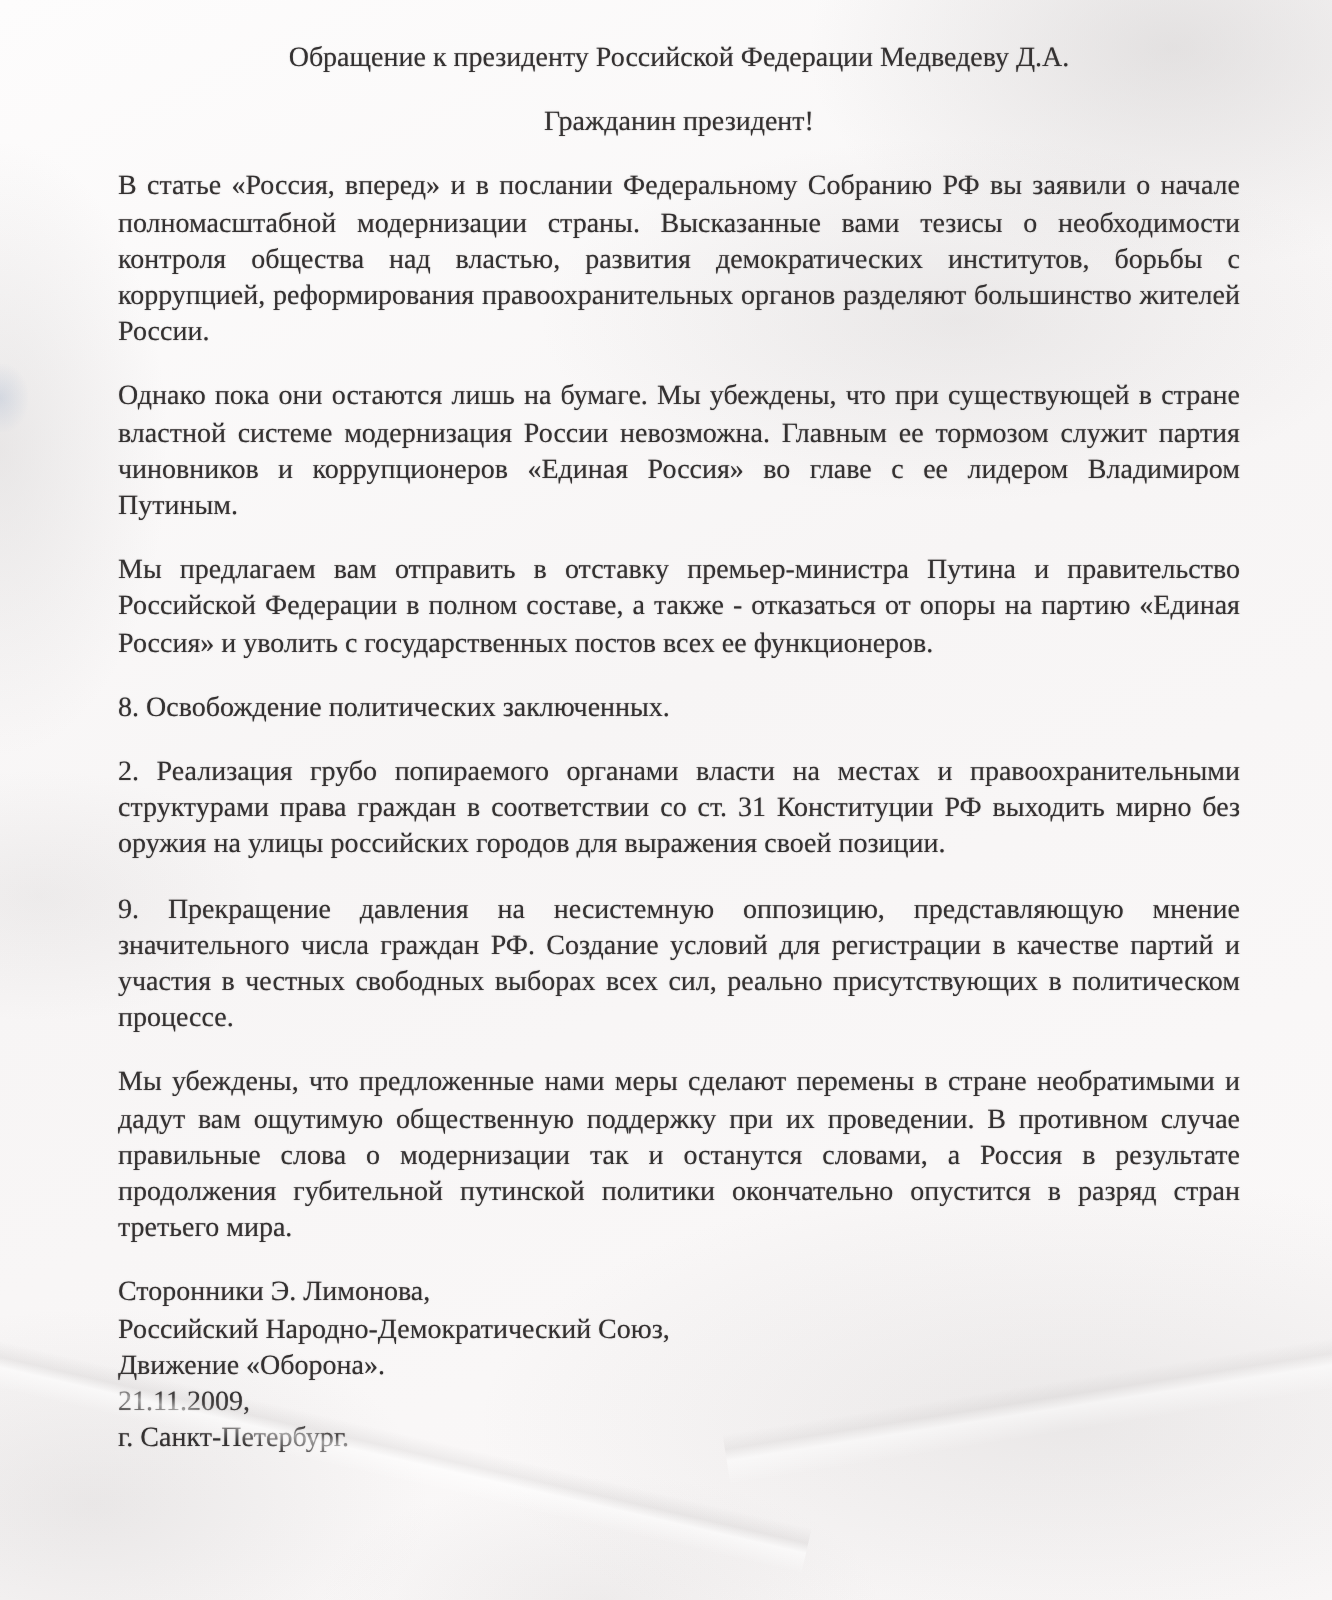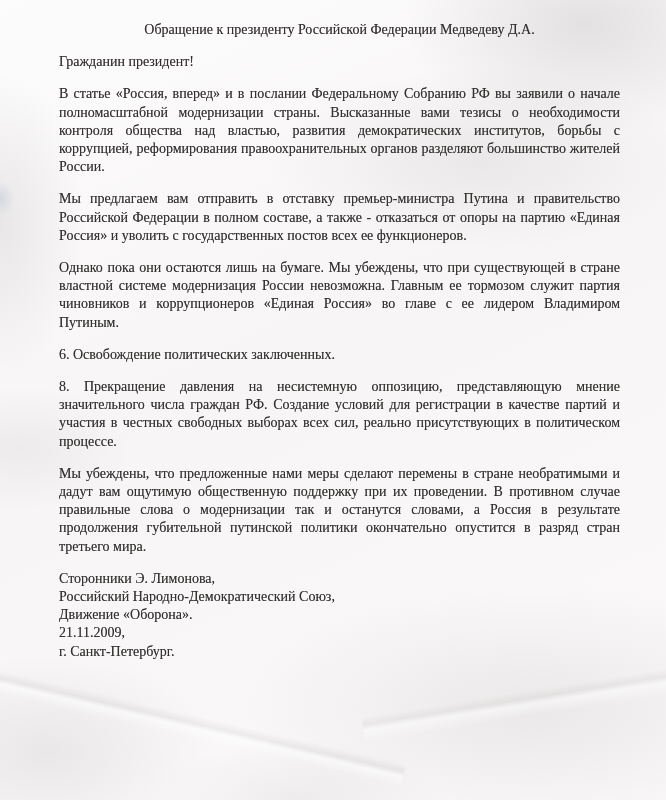--- a/index.html
+++ b/index.html
@@ -51,21 +51,21 @@
     left: 0px; top: 182px; width: 14px; height: 34px;
     background: radial-gradient(ellipse at left center,
       rgba(150,170,200,0.28), transparent 75%);
     pointer-events: none;
   }
   .doc-title {
     text-align: center;
     margin: 0 0 14px 0;
   }
   .salutation {
-    text-align: left;
+    text-align: center;
     margin: 0 0 14px 0;
   }
   p.para {
     margin: 0 0 14px 0;
     text-align: justify;
     font-family: Liberation Serif, serif;
   }
   .signature div {
     margin: 0;
   }
@@ -78,29 +78,30 @@
   <div class="crease crease-1"></div>
   <div class="crease crease-2"></div>
   <div class="smudge"></div>
 
   <div class="doc-title">Обращение к президенту Российской Федерации Медведеву Д.А.</div>
 
   <div class="salutation">Гражданин президент!</div>
 
   <p class="para">В статье «Россия, вперед» и в послании Федеральному Собранию РФ вы заявили о начале полномасштабной модернизации страны. Высказанные вами тезисы о необходимости контроля общества над властью, развития демократических институтов, борьбы с коррупцией, реформирования правоохранительных органов разделяют большинство жителей России.</p>
 
+  <p class="para">Однако пока они остаются лишь на бумаге. Мы убеждены, что при существующей в стране властной системе модернизация России невозможна. Главным ее тормозом служит партия чиновников и коррупционеров «Единая Россия» во главе с ее лидером Владимиром Путиным.</p>
+
   <p class="para">Мы предлагаем вам отправить в отставку премьер-министра Путина и правительство Российской Федерации в полном составе, а также - отказаться от опоры на партию «Единая Россия» и уволить с государственных постов всех ее функционеров.</p>
 
-  <p class="para">Однако пока они остаются лишь на бумаге. Мы убеждены, что при существующей в стране властной системе модернизация России невозможна. Главным ее тормозом служит партия чиновников и коррупционеров «Единая Россия» во главе с ее лидером Владимиром Путиным.</p>
 
+  <p class="para">8. Освобождение политических заключенных.</p>
 
-  <p class="para">6. Освобождение политических заключенных.</p>
+  <p class="para">2. Реализация грубо попираемого органами власти на местах и правоохранительными структурами права граждан в соответствии со ст. 31 Конституции РФ выходить мирно без оружия на улицы российских городов для выражения своей позиции.</p>
 
-
-  <p class="para">8. Прекращение давления на несистемную оппозицию, представляющую мнение значительного числа граждан РФ. Создание условий для регистрации в качестве партий и участия в честных свободных выборах всех сил, реально присутствующих в политическом процессе.</p>
+  <p class="para">9. Прекращение давления на несистемную оппозицию, представляющую мнение значительного числа граждан РФ. Создание условий для регистрации в качестве партий и участия в честных свободных выборах всех сил, реально присутствующих в политическом процессе.</p>
 
   <p class="para">Мы убеждены, что предложенные нами меры сделают перемены в стране необратимыми и дадут вам ощутимую общественную поддержку при их проведении. В противном случае правильные слова о модернизации так и останутся словами, а Россия в результате продолжения губительной путинской политики окончательно опустится в разряд стран третьего мира.</p>
 
   <div class="signature">
     <div>Сторонники Э. Лимонова,</div>
     <div>Российский Народно-Демократический Союз,</div>
     <div>Движение «Оборона».</div>
     <div>21.11.2009,</div>
     <div>г. Санкт-Петербург.</div>
   </div>

